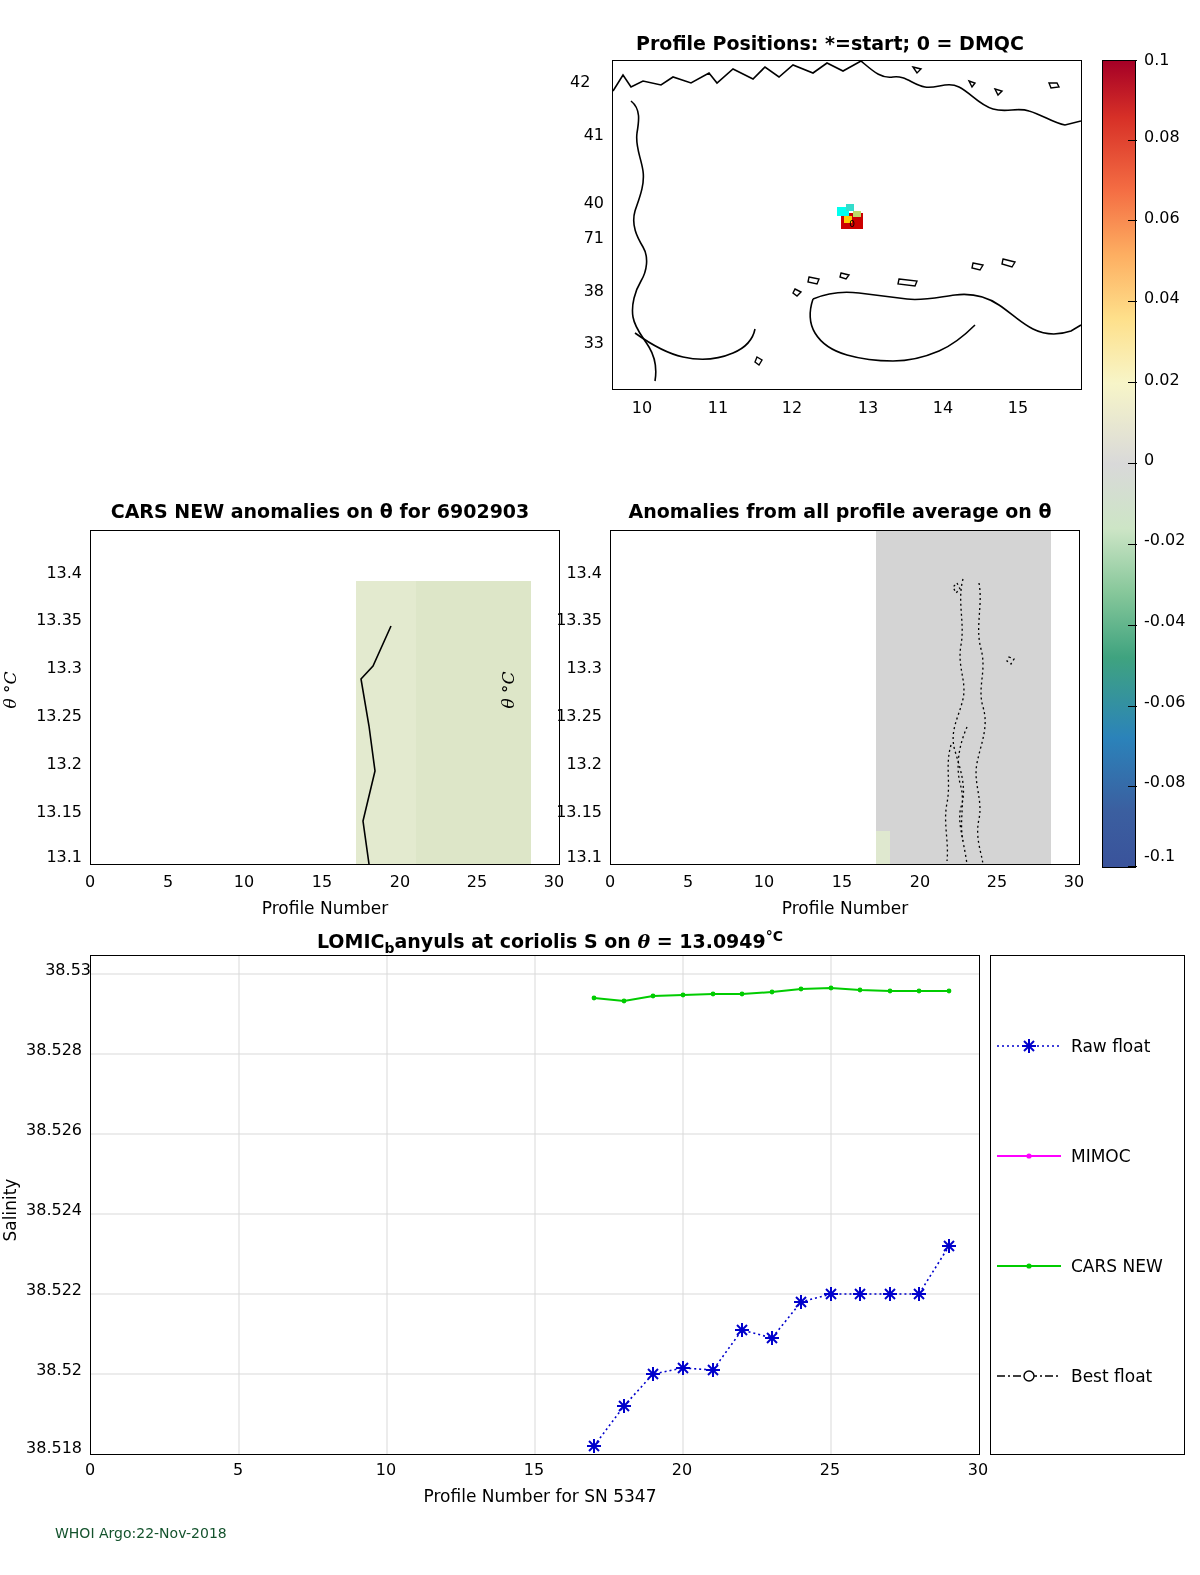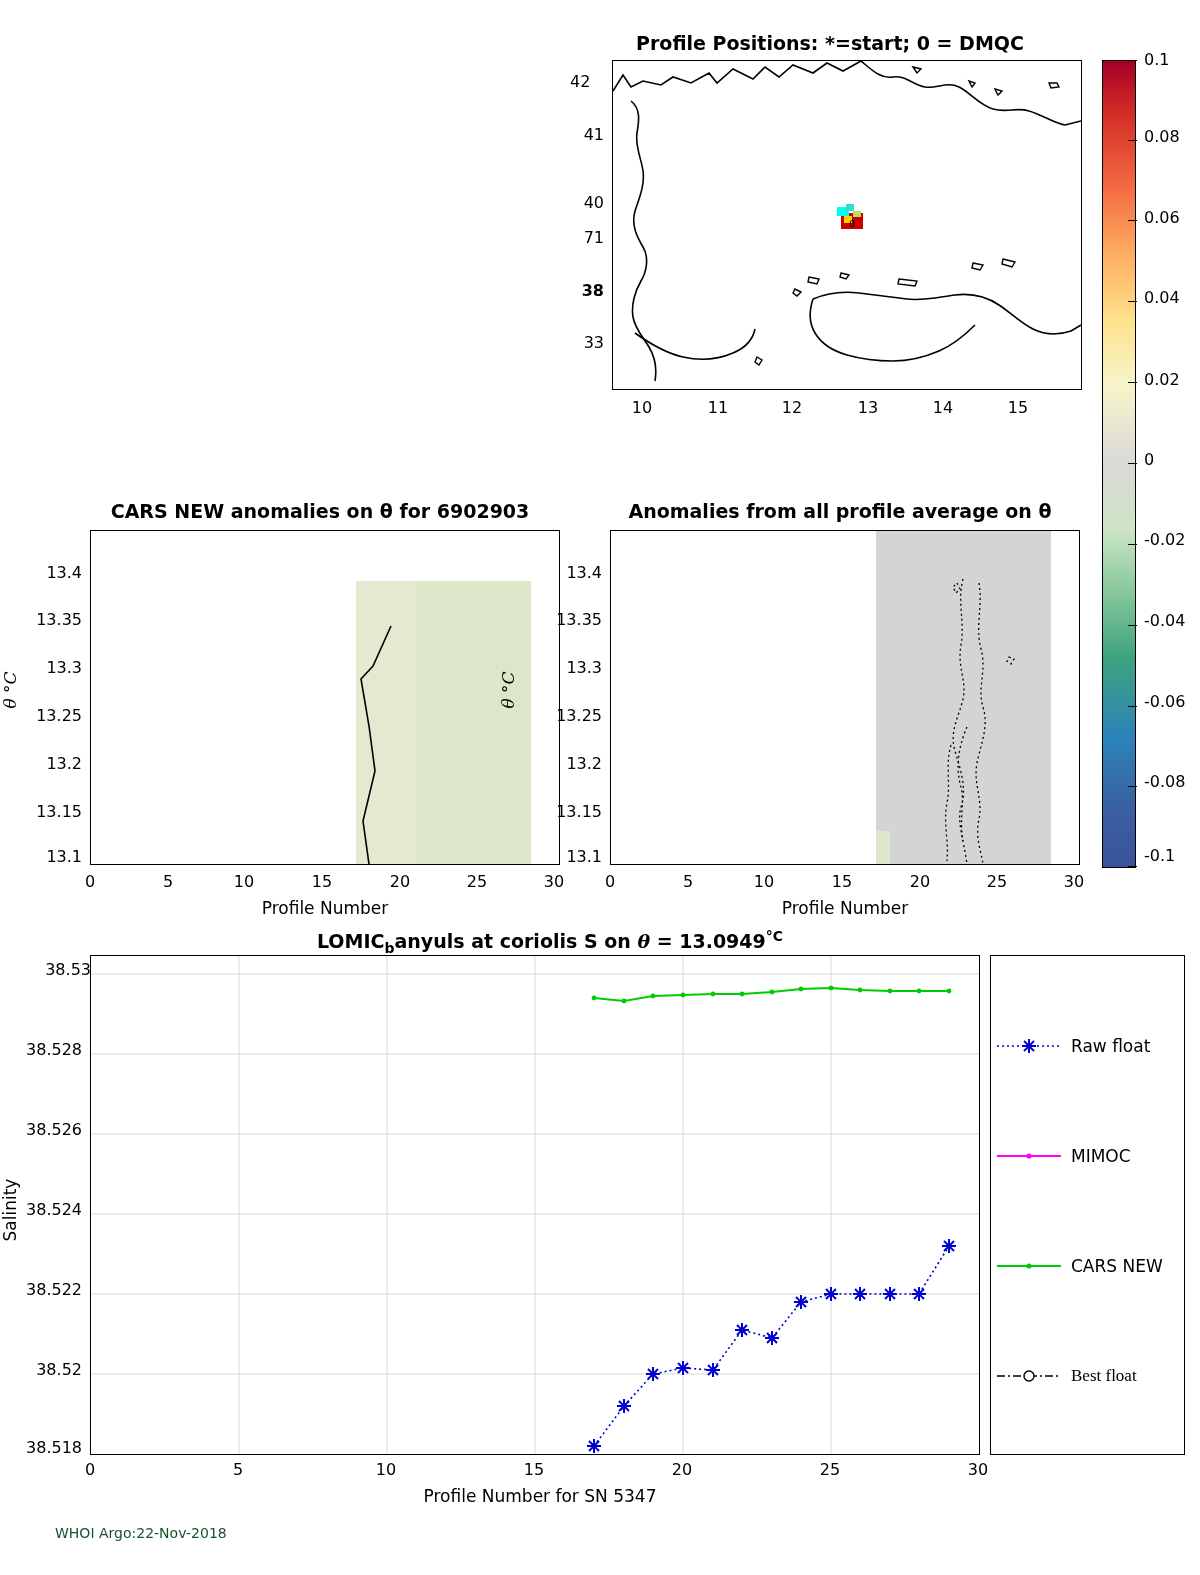--- a/index.html
+++ b/index.html
@@ -59,21 +59,21 @@
       <rect x="231" y="155" width="8" height="7" fill="#ffcc00"></rect>
       <text x="239" y="166" font-size="9" fill="#000" text-anchor="middle">0</text>
     </g>
   </svg>
 </div>
 
 <div class="abs tick" style="left:570px;top:72px;width:34px;text-align:left;">42</div>
 <div class="abs tick" style="left:570px;top:125px;width:34px;text-align:right;">41</div>
 <div class="abs tick" style="left:570px;top:178px;width:34px;text-align:right;margin-top:15px;">40</div>
 <div class="abs tick" style="left:570px;top:228px;width:34px;text-align:right;">71</div>
-<div class="abs tick" style="left:570px;top:281px;width:34px;text-align:right;font-weight:bold;">38</div>
+<div class="abs tick" style="left:570px;top:281px;width:34px;text-align:right;">38</div>
 <div class="abs tick" style="left:570px;top:333px;width:34px;text-align:right;">33</div>
 
 <div class="abs tick" style="left:622px;top:398px;width:40px;text-align:center;">10</div>
 <div class="abs tick" style="left:698px;top:398px;width:40px;text-align:center;">11</div>
 <div class="abs tick" style="left:772px;top:398px;width:40px;text-align:center;">12</div>
 <div class="abs tick" style="left:848px;top:398px;width:40px;text-align:center;">13</div>
 <div class="abs tick" style="left:923px;top:398px;width:40px;text-align:center;">14</div>
 <div class="abs tick" style="left:998px;top:398px;width:40px;text-align:center;">15</div>
 
 <div class="abs" style="left:1102px;top:60px;width:34px;height:808px;border:1px solid #000;box-sizing:border-box;
@@ -357,17 +357,17 @@
       <circle cx="34" cy="12" r="2.6" fill="#00cc00"></circle>
     </svg>
     <span class="abs legtxt" style="left:80px;top:10px;">CARS NEW</span>
   </div>
 
   <div class="abs" style="left:0px;top:400px;width:195px;height:40px;">
     <svg width="70" height="24" style="position:absolute;left:4px;top:8px;">
       <line x1="2" y1="12" x2="66" y2="12" stroke="#000000" stroke-width="1.4" stroke-dasharray="8,3,2,3"></line>
       <circle cx="34" cy="12" r="5" fill="#ffffff" stroke="#000" stroke-width="1.4"></circle>
     </svg>
-    <span class="abs legtxt" style="left:80px;top:10px;font-family:Liberation Serif, serif;">Best float</span>
+    <span class="abs legtxt" style="left:80px;top:10px;">Best float</span>
   </div>
 </div>
 
 <div class="abs footer" style="left:55px;top:1525px;">WHOI Argo:22-Nov-2018</div>
 
 </body></html>

